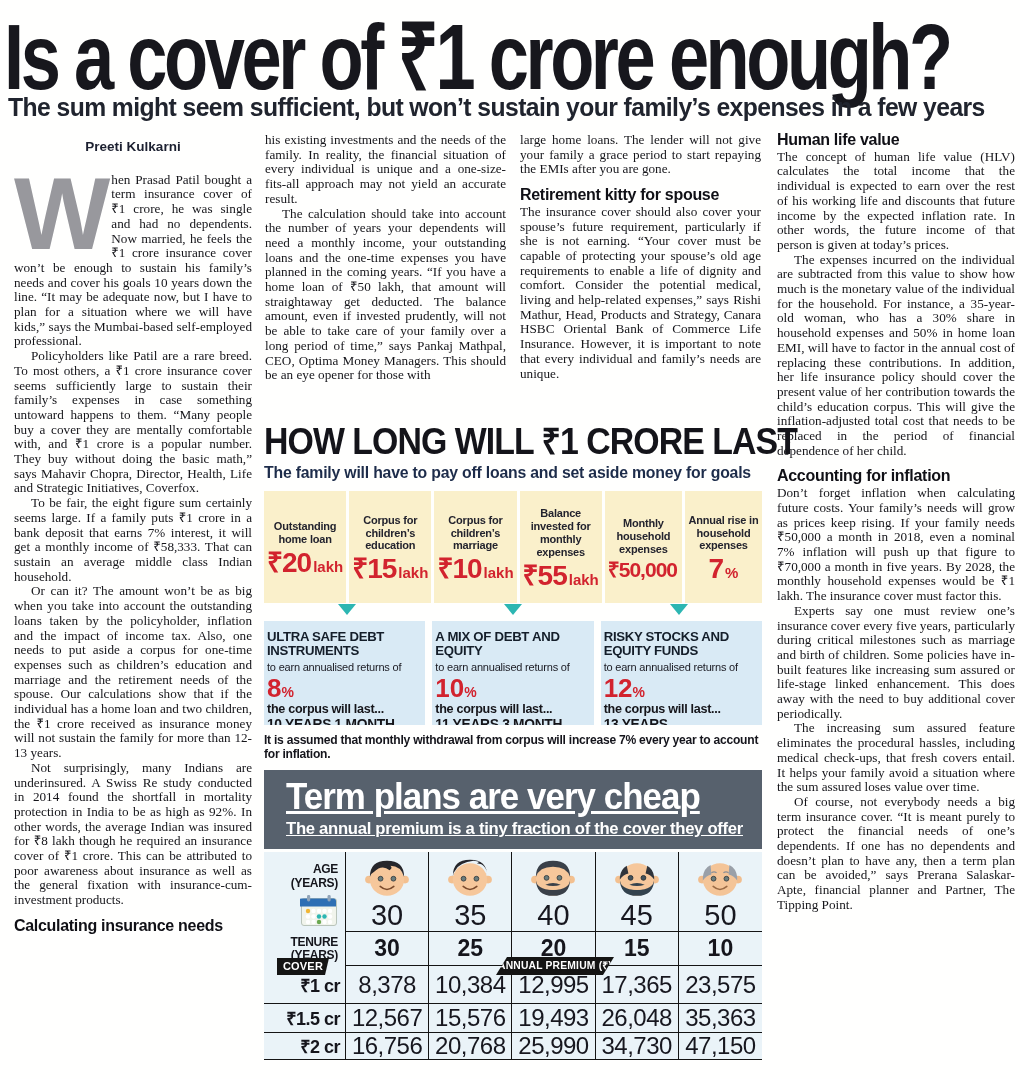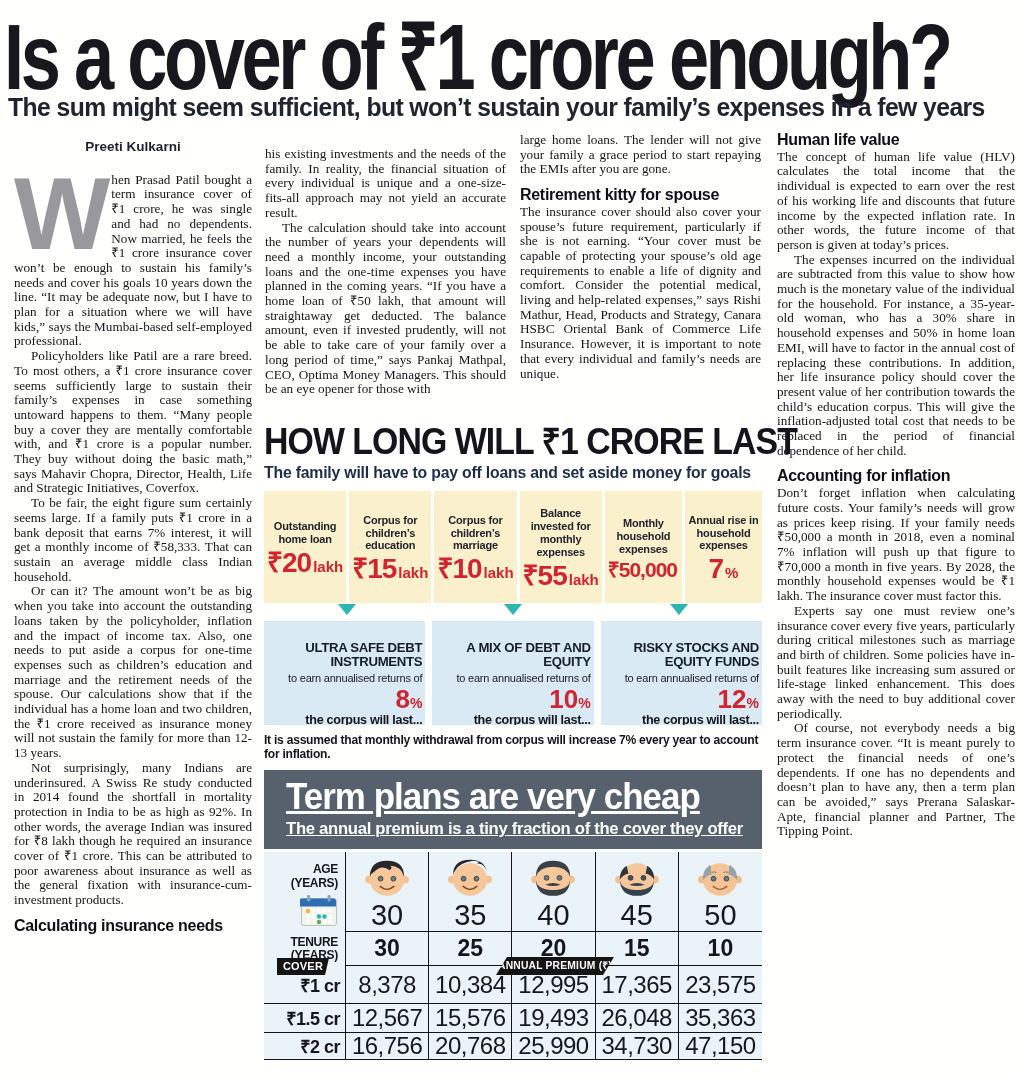--- a/index.html
+++ b/index.html
@@ -19,21 +19,21 @@
   .col { position:absolute; text-align:justify; font-size:13.2px; line-height:14.7px; overflow:hidden; }
   .col p { margin:0; }
   .col p.ind { text-indent:17px; }
   .byline { text-align:center; font-family:"Liberation Sans", sans-serif; font-weight:bold;
             font-size:13.5px; color:#1c2030; margin:4px 0 18px; }
   .dropcap { float:left; font-family:"Liberation Sans", sans-serif; font-weight:bold; font-size:102px;
              line-height:0.72; color:#98989d; letter-spacing:-5px; margin:5px 6px 0 0; }
   .subhdg { font-family:"Liberation Sans", sans-serif; font-weight:bold; font-size:16px;
             letter-spacing:-0.3px; color:#101016; text-align:left; margin:11px 0 2px; }
   .col1 { left:14px;  top:136px; width:238px; height:943px; }
-  .col2 { left:265px; top:133px; width:241px; height:292px;margin-top:14px; }
+  .col2 { left:265px; top:133px; width:241px; height:292px; }
   .col3 { left:520px; top:133px; width:241px; height:292px; }
   .col4 { left:777px; top:133px; width:238px; height:946px; }
 
   
   .info { position:absolute; left:264px; top:424px; width:498px;
           font-family:"Liberation Sans", sans-serif; }
   .info-title { font-weight:bold; font-size:36px; letter-spacing:-1px; color:#14141a;
                 white-space:nowrap; transform:scaleX(0.94); transform-origin:left; line-height:1.0; }
   .info-sub { font-weight:bold; font-size:15.8px; letter-spacing:-0.2px; color:#1d2c4a; margin:4px 0 9px; }
 
@@ -47,21 +47,21 @@
   .box:nth-child(5) .amt { font-size:21px; }
 
   .band { margin-top:9px; background:#2cb6b2; color:#fff; font-weight:bold; text-align:center;
           font-size:15px; letter-spacing:0.3px; padding:4px 0; }
   .arrows { display:flex; height:15px; margin:1px 0 2px; }
   .arrow-slot { flex:1; display:flex; justify-content:center; }
   .arrow { width:0; height:0; border-left:9px solid transparent; border-right:9px solid transparent;
            border-top:11px solid #2cb6b2; }
 
   .options { display:flex; gap:7px; }
-  .option { flex:1; background:#d9eaf5; text-align:right; height:104px; padding:20px 3px 6px; overflow:hidden; }
+  .option { flex:1; background:#d9eaf5; text-align:left; height:104px; padding:9px 3px 6px; overflow:hidden; }
   .option-title { font-weight:bold; font-size:13.2px; line-height:1.08; letter-spacing:-0.3px; color:#141e2a; }
   .option-lead { font-size:11px; letter-spacing:-0.2px; color:#1a1a22; margin-top:2px; }
   .option-rate { color:#d2232e; font-weight:bold; line-height:1; margin:2px 0 1px; }
   .option-rate .rate-num { font-size:26px; }
   .option-rate .rate-unit { font-size:14px; }
   .option-mid { font-weight:bold; font-size:12.6px; letter-spacing:-0.3px; }
   .option-duration { font-weight:bold; font-size:13.8px; letter-spacing:-0.3px; margin-top:1px; }
 
   .info-note { font-weight:bold; font-size:12.1px; letter-spacing:-0.25px; color:#15151c; margin:8px 0 0; }
 
@@ -123,20 +123,21 @@
     <p>The insurance cover should also cover your spouse’s future requirement, particularly if she is not earning. “Your cover must be capable of protecting your spouse’s old age requirements to enable a life of dignity and comfort. Consider the potential medical, living and help-related expenses,” says Rishi Mathur, Head, Products and Strategy, Canara HSBC Oriental Bank of Commerce Life Insurance. However, it is important to note that every individual and family’s needs are unique.</p>
   </div>
 
   <div class="col col4">
     <div class="subhdg" style="margin-top:0">Human life value</div>
     <p>The concept of human life value (HLV) calculates the total income that the individual is expected to earn over the rest of his working life and discounts that future income by the expected inflation rate. In other words, the future income of that person is given at today’s prices.</p>
     <p class="ind">The expenses incurred on the individual are subtracted from this value to show how much is the monetary value of the individual for the household. For instance, a 35-year-old woman, who has a 30% share in household expenses and 50% in home loan EMI, will have to factor in the annual cost of replacing these contributions. In addition, her life insurance policy should cover the present value of her contribution towards the child’s education corpus. This will give the inflation-adjusted total cost that needs to be replaced in the period of financial dependence of her child.</p>
     <div class="subhdg">Accounting for inflation</div>
     <p>Don’t forget inflation when calculating future costs. Your family’s needs will grow as prices keep rising. If your family needs ₹50,000 a month in 2018, even a nominal 7% inflation will push up that figure to ₹70,000 a month in five years. By 2028, the monthly household expenses would be ₹1 lakh. The insurance cover must factor this.</p>
     <p class="ind">Experts say one must review one’s insurance cover every five years, particularly during critical milestones such as marriage and birth of children. Some policies have in-built features like increasing sum assured or life-stage linked enhancement. This does away with the need to buy additional cover periodically.</p>
+    <p class="ind">The increasing sum assured feature eliminates the procedural hassles, including medical check-ups, that fresh covers entail. It helps your family avoid a situation where the sum assured loses value over time.</p>
     <p class="ind">Of course, not everybody needs a big term insurance cover. “It is meant purely to protect the financial needs of one’s dependents. If one has no dependents and doesn’t plan to have any, then a term plan can be avoided,” says Prerana Salaskar-Apte, financial planner and Partner, The Tipping Point.</p>
   </div>
 
   <div class="info">
 
     <div class="info-title">HOW LONG WILL ₹1 CRORE LAST</div>
     <div class="info-sub">The family will have to pay off loans and set aside money for goals</div>
 
     <div class="boxes">
       <div class="box">

